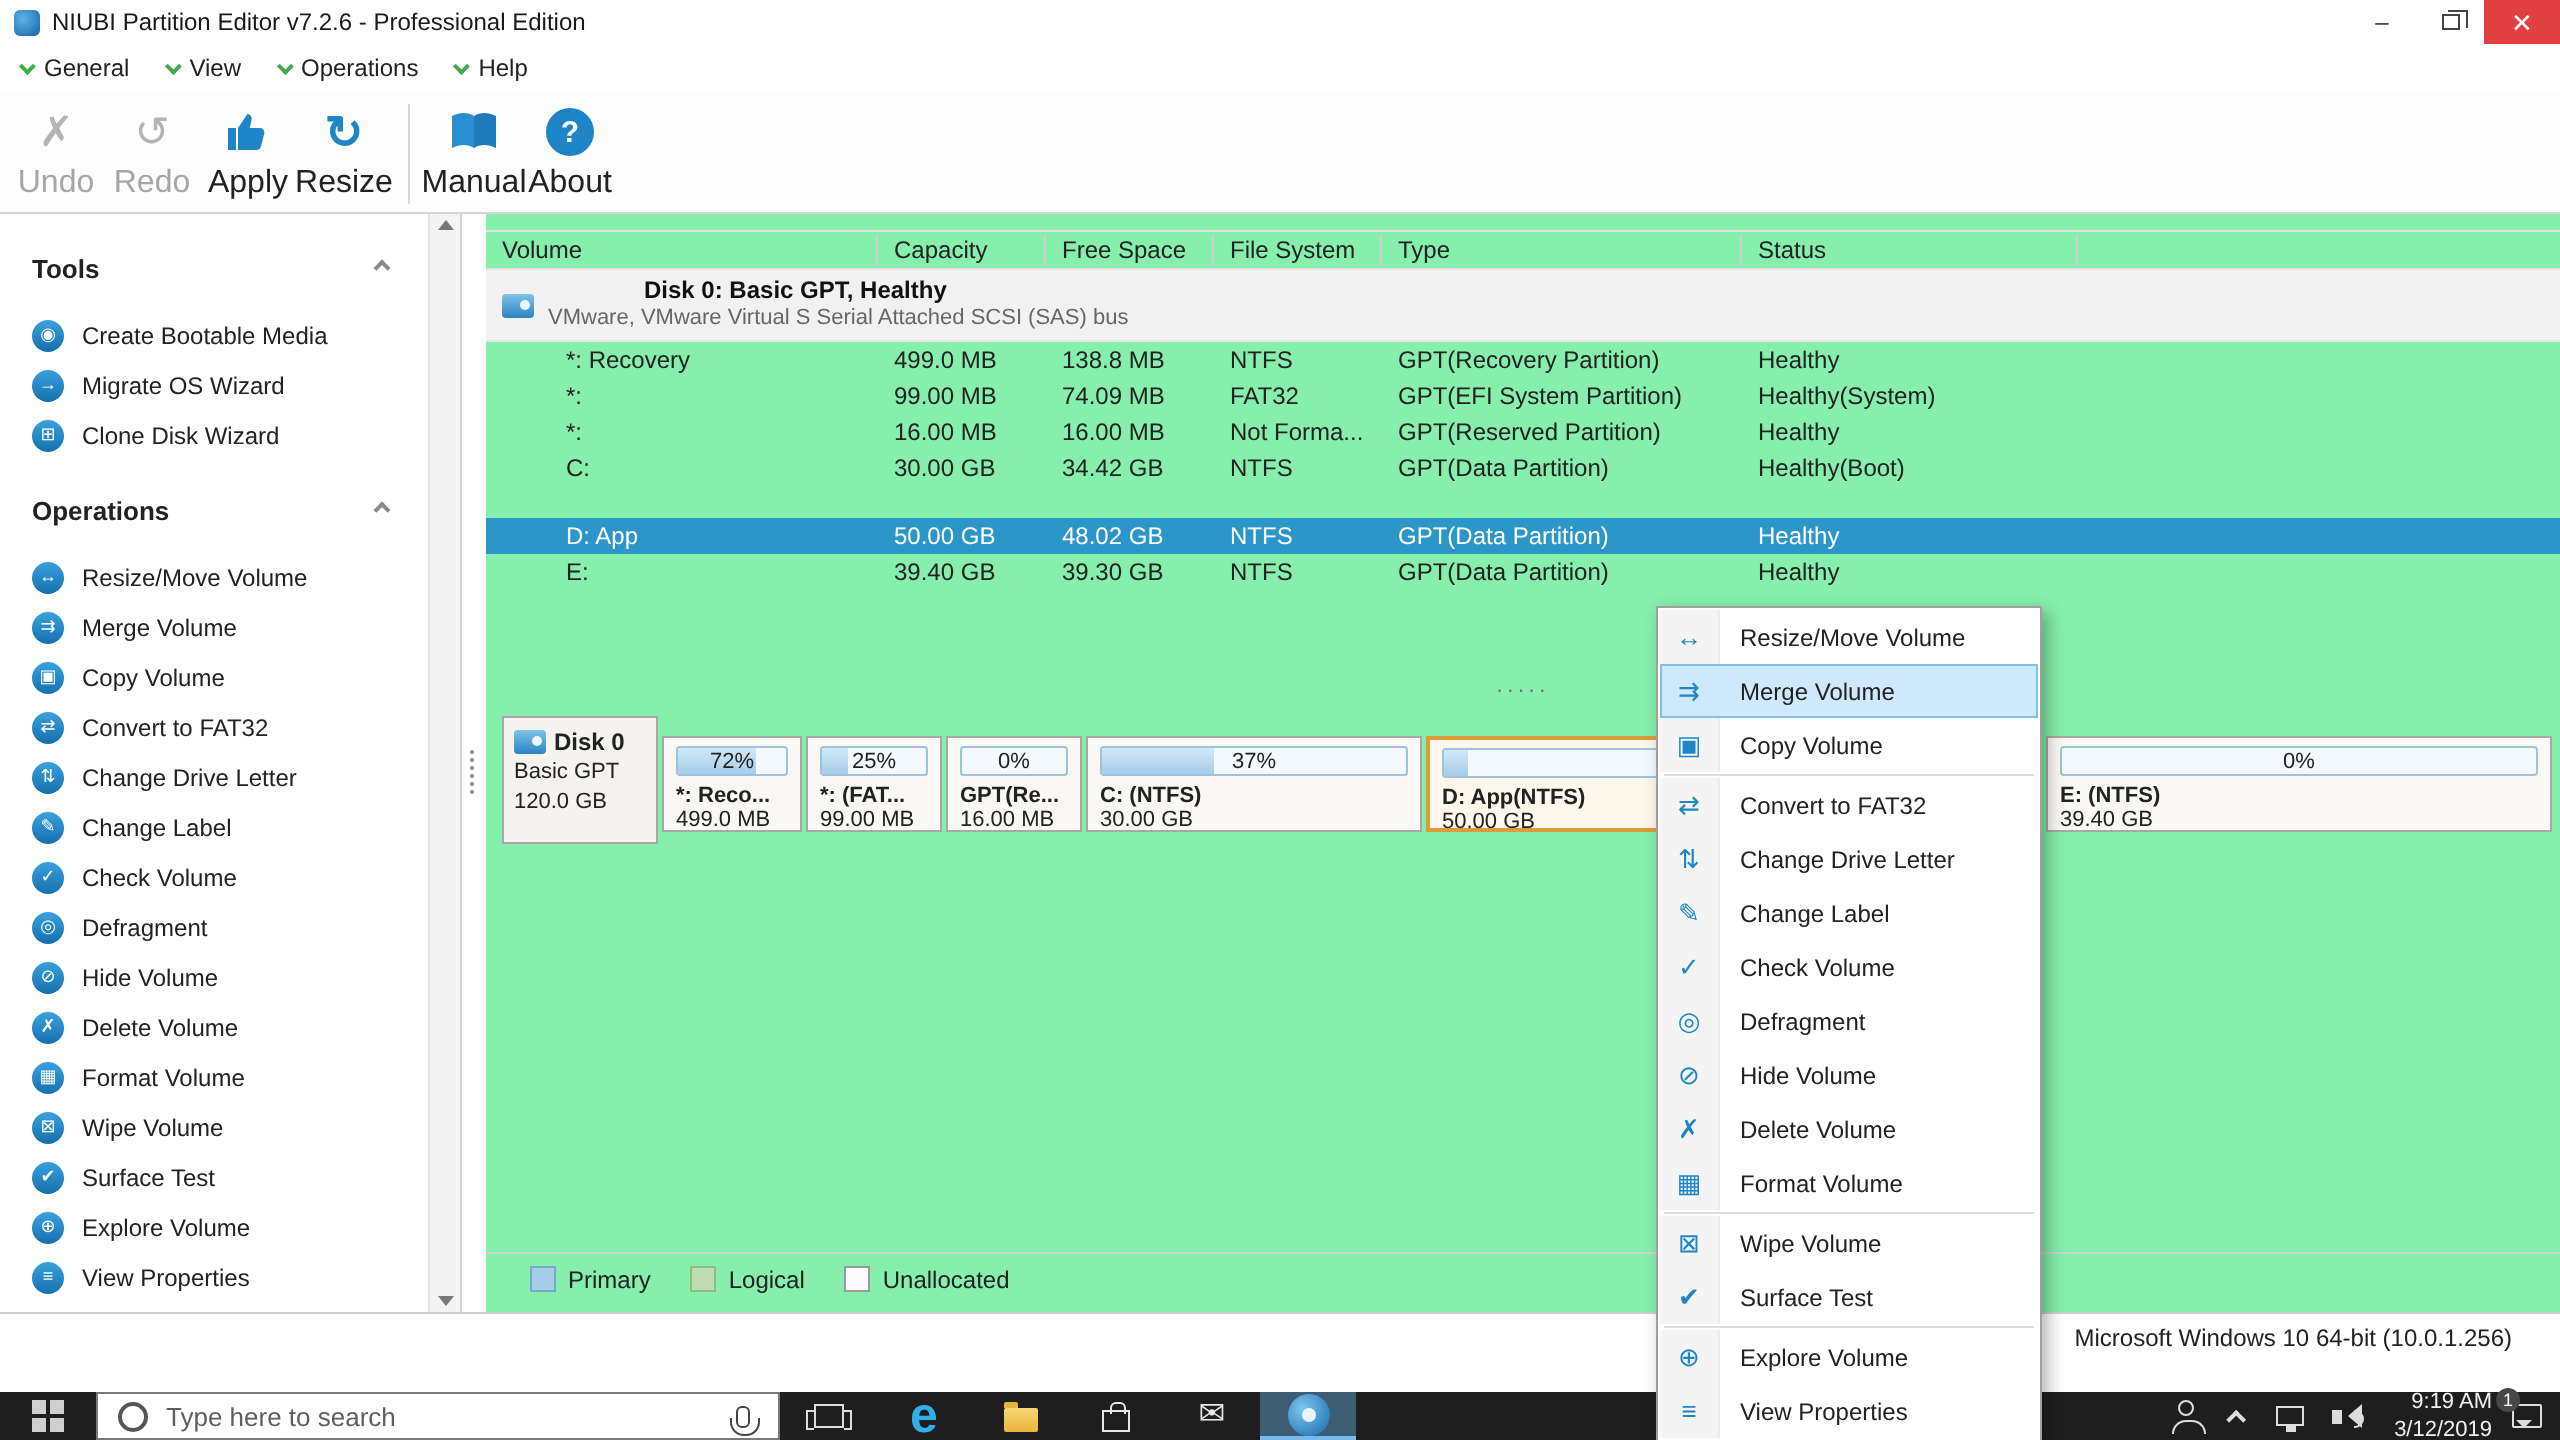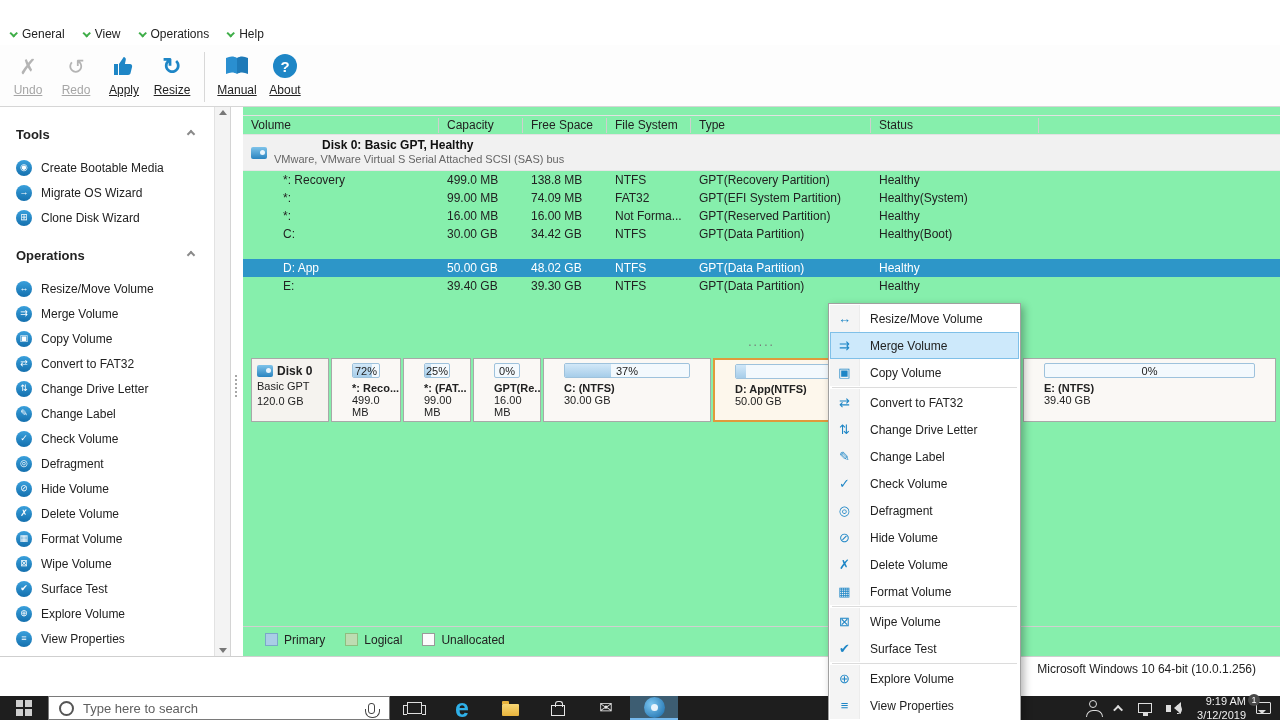--- a/index.html
+++ b/index.html
@@ -21,21 +21,21 @@
 .menubar{position:absolute;top:22px;left:0;right:0;height:23px;background:#fff;display:flex;align-items:center;padding-left:2px;}
 .menu-item{display:flex;align-items:center;gap:6px;padding:2px 10px 2px 8px;}
 .chev{width:6px;height:6px;border-right:2px solid #3fae49;border-bottom:2px solid #3fae49;transform:rotate(45deg) translateY(-1px);}
 .chev.up{transform:rotate(225deg);border-color:#8a8a8a;}
 
 
 .toolbar{position:absolute;top:45px;left:0;right:0;height:62px;background:#fdfdfd;border-bottom:1px solid #d6d6d6;display:flex;align-items:flex-start;padding:6px 4px 0 4px;}
 .tb-btn{width:48px;display:flex;flex-direction:column;align-items:center;gap:2px;}
 .tb-ico{height:30px;display:flex;align-items:center;justify-content:center;font-size:23px;color:#1e86c6;line-height:1;}
 .tb-ico.gray{color:#b4b4b4;font-size:21px;}
-.tb-label{font-size:12px;color:#222;text-decoration:underline;}
+.tb-label{font-size:16px;color:#222;}
 .tb-btn.disabled .tb-label{color:#a6a6a6;}
 .tb-sep{width:1px;height:50px;background:#d8d8d8;margin:1px 8px 0 8px;}
 .about-circle{width:24px;height:24px;border-radius:50%;background:#1e86c6;color:#fff;font-size:15px;font-weight:bold;display:flex;align-items:center;justify-content:center;}
 
 
 .sidebar{position:absolute;top:107px;left:0;width:214px;bottom:64px;background:#fff;padding:12px 0 0 16px;}
 .side-border{position:absolute;top:107px;left:230px;width:1px;bottom:64px;background:#d4d4d4;}
 .side-group-header{display:flex;align-items:center;font-size:13px;font-weight:bold;color:#222;height:22px;margin:4px 0 10px 0;padding-right:20px;}
 .side-group-header .chev{margin-left:auto;}
 .side-item{display:flex;align-items:center;gap:9px;height:25px;cursor:default;}
@@ -64,21 +64,21 @@
 .tr{display:grid;grid-template-columns:196px 84px 84px 84px 180px 168px 1fr;height:18px;align-items:center;}
 .td{padding-left:8px;font-size:12px;white-space:nowrap;overflow:hidden;}
 .td.vol{padding-left:40px;}
 .tr.selected{background:#2d96c8;color:#fff;margin-top:16px;}
 
 
 .h-splitter{position:absolute;left:0;right:0;top:230px;height:14px;text-align:center;color:#777;font-size:12px;letter-spacing:2px;line-height:10px;}
 .map{position:absolute;left:8px;top:251px;display:flex;align-items:flex-start;}
 .disk-info{width:78px;height:64px;border:1px solid #a8a8a8;background:#f5f3ef;padding:4px 5px;font-size:11px;line-height:1.35;}
 .di-top{display:flex;align-items:center;gap:4px;font-weight:bold;font-size:12px;}
-.pblock{height:64px;border:1px solid #a8a8a8;background:#faf8f5;padding:4px 20px;margin-left:2px;overflow:hidden;}
+.pblock{height:48px;border:1px solid #a8a8a8;background:#faf8f5;padding:4px 6px;margin-left:2px;overflow:hidden;margin-top:10px;}
 .pblock.psel{border:2px solid #e09a3c;background:#fdf7ec;}
 .pbar{height:15px;border:1px solid #9ec2dc;background:#f3f9fd;position:relative;border-radius:2px;overflow:hidden;}
 .pfill{position:absolute;left:0;top:0;bottom:0;background:linear-gradient(#d2e8f8,#a6cde9);}
 .ppct{position:absolute;left:0;right:0;top:0;text-align:center;font-size:11px;line-height:14px;color:#222;}
 .plabel{font-weight:bold;font-size:11px;margin-top:4px;white-space:nowrap;}
 .psize{font-size:11px;}
 
 
 .legend{position:absolute;left:0;right:0;top:519px;height:26px;border-top:1px solid #d0d0d0;display:flex;align-items:center;gap:20px;padding-left:22px;}
 .leg{display:flex;align-items:center;gap:6px;}
@@ -129,20 +129,35 @@
 .clock{display:flex;flex-direction:column;align-items:flex-end;justify-content:center;color:#f0f0f0;font-size:11px;line-height:14px;width:62px;}
 .bubble{width:15px;height:12px;border:1px solid #ddd;border-radius:1px;position:relative;}
 .bubble::after{content:"";position:absolute;bottom:-5px;left:1px;border:4px solid transparent;border-top-color:#ddd;}
 .badge{position:absolute;top:6px;left:2px;background:#484848;color:#fff;border-radius:50%;width:12px;height:12px;font-size:9px;line-height:12px;text-align:center;}
 </style>
 </head>
 <body>
 
 <div class="screen">
 
+  <div class="titlebar">
+    <span class="app-icon"></span>
+    <span class="title-text">NIUBI Partition Editor v7.2.6 - Professional Edition</span>
+    <div class="win-controls">
+      <div class="win-btn">
+          <span>–</span>
+        </div>
+      <div class="win-btn">
+          <span class="restore-glyph"></span>
+        </div>
+      <div class="win-btn win-close">
+          <span>✕</span>
+        </div>
+    </div>
+  </div>
 
   <div class="menubar">
       <div class="menu-item">
         <i class="chev"></i>
         <span>General</span>
       </div>
       <div class="menu-item">
         <i class="chev"></i>
         <span>View</span>
       </div>

